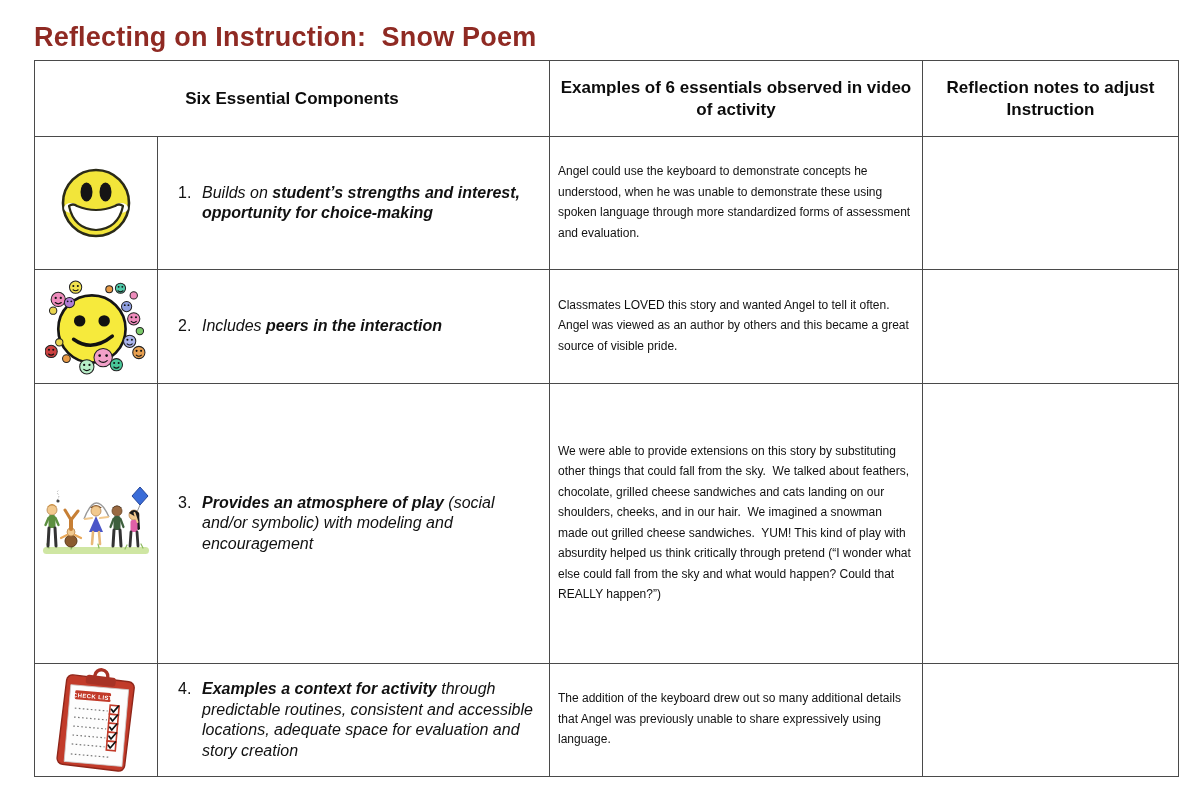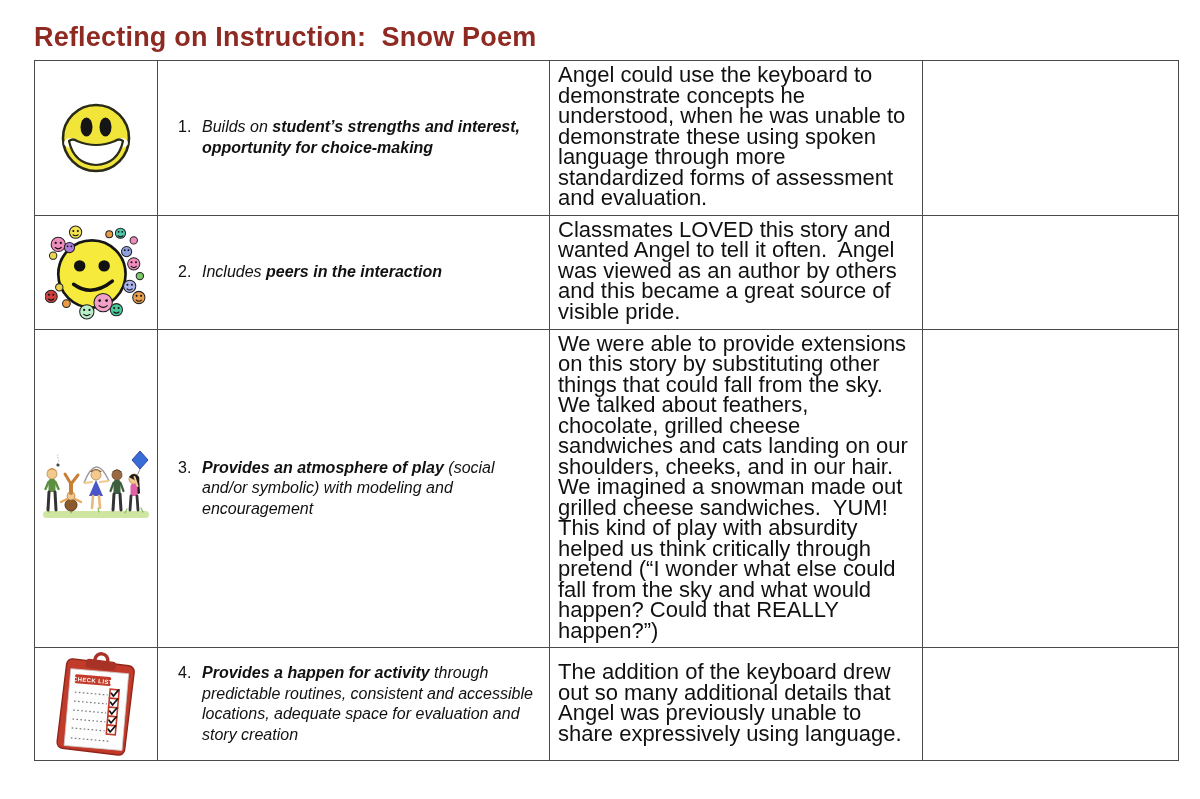--- a/index.html
+++ b/index.html
@@ -70,21 +70,21 @@
     align-items: flex-start;
   }
   .li-num {
     flex: 0 0 24px;
     min-width: 24px;
   }
   .li-text { flex: 1; font-style: italic; }
   td.ex-cell {
     vertical-align: top;
     padding: 4px 8px 6px 8px;
-    font-size: 22px;
+    font-size: 12px;
     line-height: 20.5px;
     white-space: pre-wrap;
   }
   td.refl-cell {
     vertical-align: top;
     padding: 4px 8px;
     font-size: 16px;
   }
   b { font-weight: bold; }
   svg { display: block; margin: 0 auto; }
@@ -98,20 +98,25 @@
 
   <table class="main">
     <colgroup>
       <col style="width:123px">
       <col style="width:392px">
       <col style="width:373px">
       <col style="width:256px">
     </colgroup>
 
     <tbody>
+        <tr class="header-row">
+      <th class="hdr" colspan="2">Six Essential Components</th>
+      <th class="hdr">Examples of 6 essentials observed in video of activity</th>
+      <th class="hdr">Reflection notes to adjust Instruction</th>
+    </tr>
 
     <tr class="row-1">
       <td class="icon-cell">
         <span>
           <svg width="74" height="74" viewBox="0 0 74 74">
             <circle cx="37" cy="37" r="33" fill="#f2e53a" stroke="#2a2a18" stroke-width="2.6"></circle>
             <ellipse cx="27.5" cy="26" rx="6" ry="9.5" fill="#151515"></ellipse>
             <ellipse cx="46.5" cy="26" rx="6" ry="9.5" fill="#151515"></ellipse>
             <ellipse cx="12" cy="42" rx="7" ry="5" fill="#ffffff" opacity="0.95"></ellipse>
             <ellipse cx="62" cy="42" rx="7" ry="5" fill="#ffffff" opacity="0.95"></ellipse>
@@ -305,21 +310,21 @@
                   <path d="M62.5,78 l2.2,2.6 l4.6,-6.4"></path>
                 </g>
               </g>
             </g>
           </svg>
         </span>
       </td>
       <td class="comp-cell">
         <div class="li-row">
           <span class="li-num">4.</span>
-          <span class="li-text"><span></span><b>Provides a happen for activity</b><span> through predictable routines, consistent and accessible locations, adequate space for evaluation and story creation</span></span>
+          <span class="li-text"><span></span><b>Examples a context for activity</b><span> through predictable routines, consistent and accessible locations, adequate space for evaluation and story creation</span></span>
         </div>
       </td>
       <td class="ex-cell">The addition of the keyboard drew out so many additional details that Angel was previously unable to share expressively using language.</td>
       <td class="refl-cell"></td>
     </tr>
   </tbody>
     </table>
 
 </div>
 

